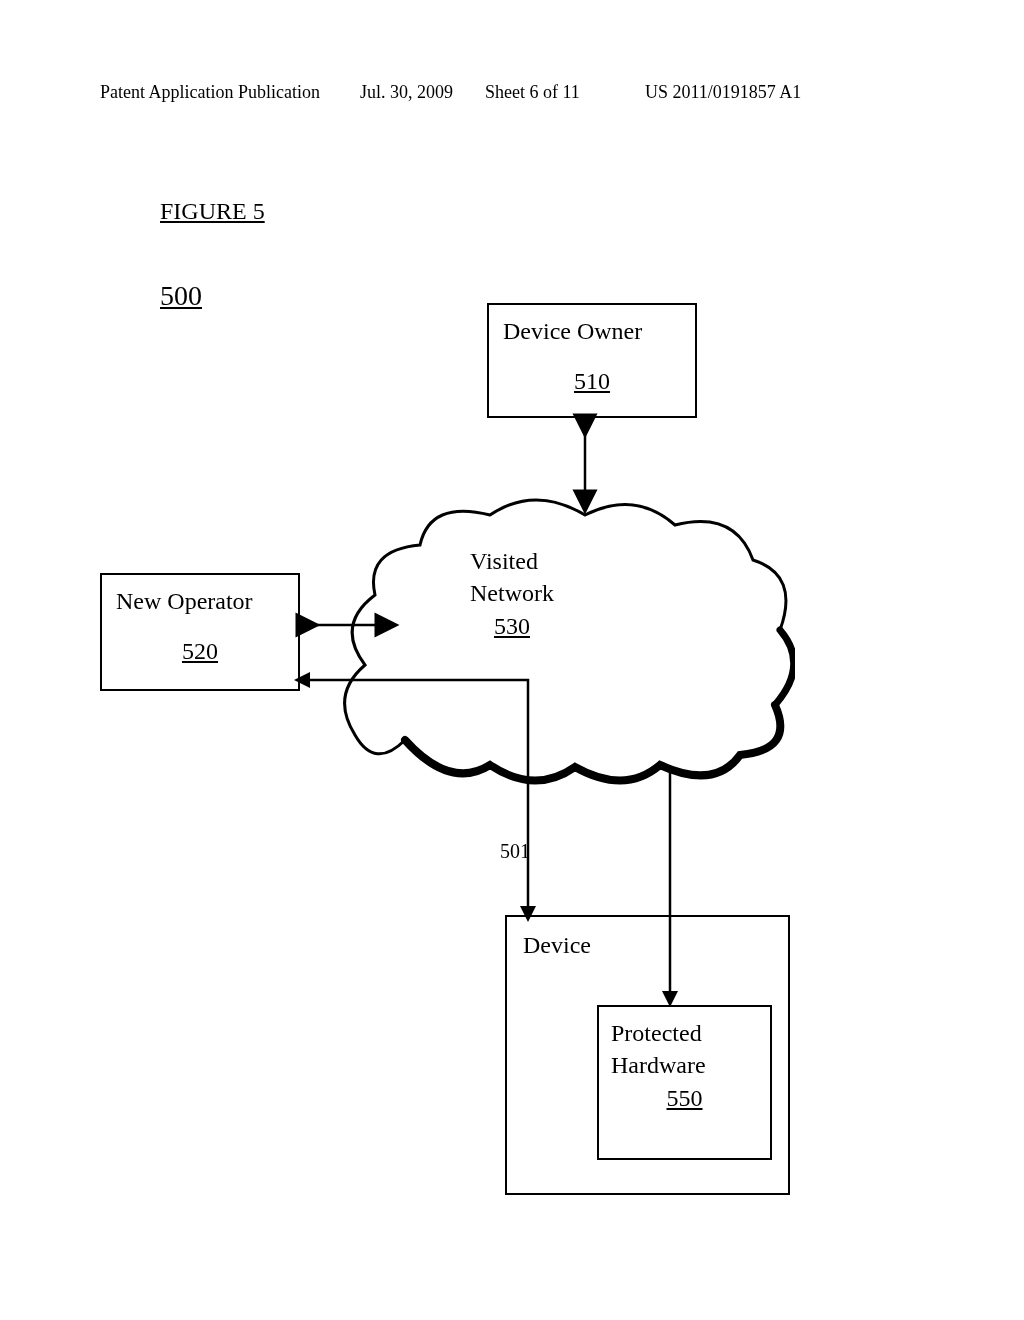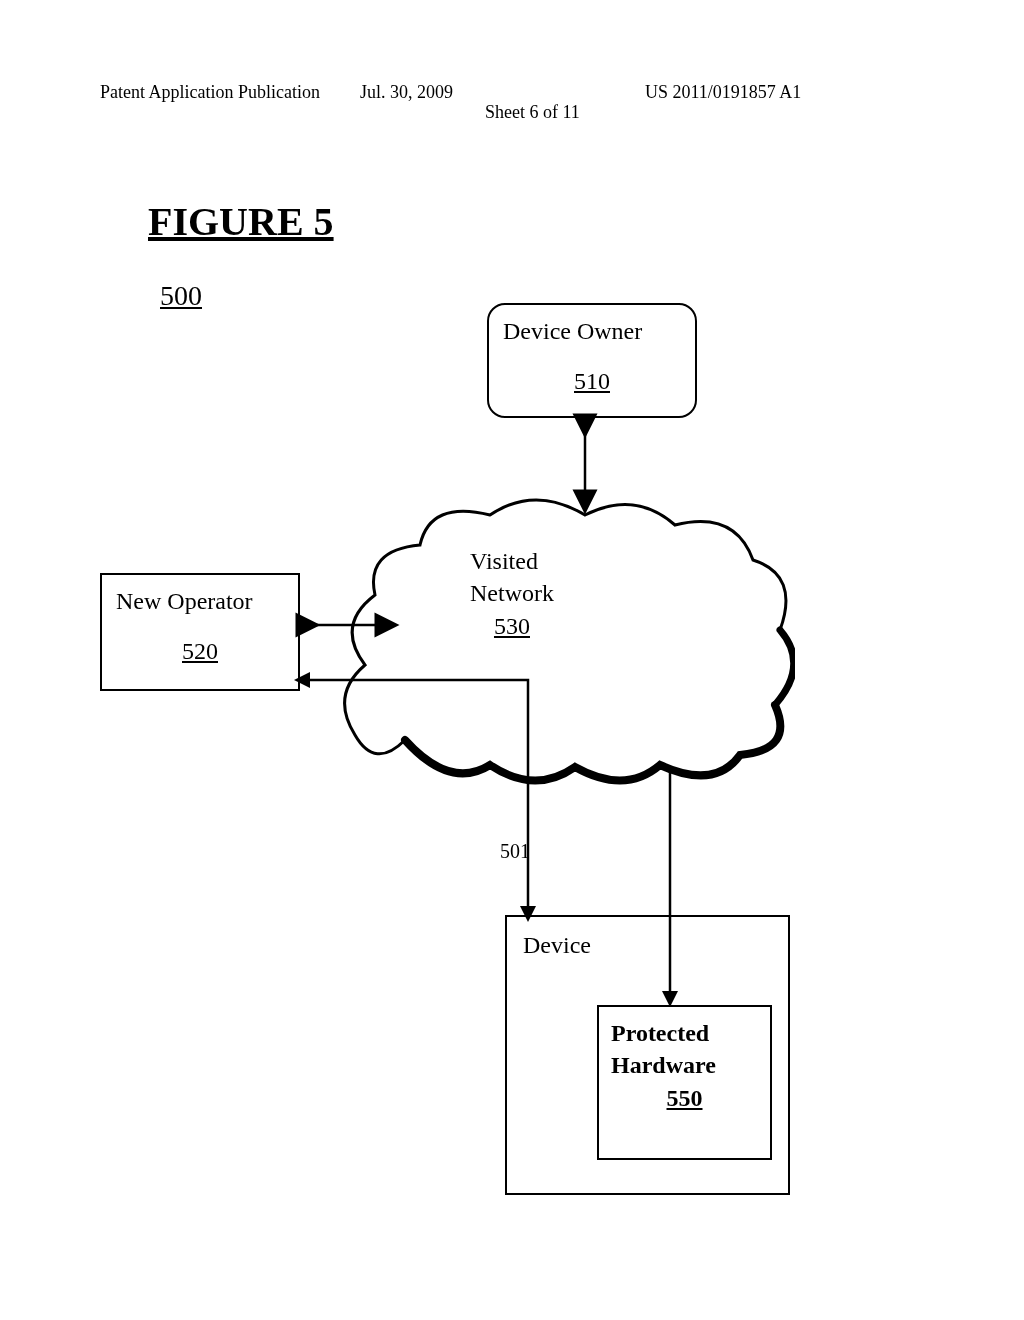--- a/index.html
+++ b/index.html
@@ -16,29 +16,29 @@
   .header {
     position: absolute;
     top: 82px;
     left: 0;
     width: 1024px;
     padding: 0 80px;
     font-size: 18px;
   }
   .header-left { position: absolute; left: 100px; }
   .header-mid  { position: absolute; left: 360px; }
-  .header-mid2 { position: absolute; left: 485px; margin-top: 20px; }
+  .header-mid2 { position: absolute; left: 485px; }
   .header-right{ position: absolute; left: 645px; }
 
   .figure-title {
     position: absolute;
     top: 198px;
-    left: 148px;
-    font-size: 40px;
-    font-weight: bold;
+    left: 160px;
+    font-size: 24px;
+    font-weight: normal;
     text-decoration: underline;
   }
   .figure-num {
     position: absolute;
     top: 280px;
     left: 160px;
     font-size: 28px;
     text-decoration: underline;
   }
 
@@ -46,41 +46,40 @@
     position: absolute;
     border: 2.5px solid #000;
     background: #fff;
     padding: 10px 14px;
     font-size: 24px;
     line-height: 1.35;
   }
   .ref { text-decoration: underline; text-align: center; }
 
   
-  .device-owner { top: 303px; left: 487px; width: 210px; height: 115px; border-radius: 18px; }
+  .device-owner { top: 303px; left: 487px; width: 210px; height: 115px; }
 
   
   .new-operator { top: 573px; left: 100px; width: 200px; height: 118px; }
 
   
   .device { top: 915px; left: 480px; width: 285px; height: 280px; padding: 12px 16px; margin-left: 25px; }
 
   
   .protected-hw {
     position: absolute;
     top: 88px;
     left: 90px;
     width: 175px;
     height: 155px;
     border: 2.5px solid #000;
     padding: 10px 12px;
     font-size: 24px;
     line-height: 1.35;
     background: #fff;
-    font-weight: bold;
   }
 
   
   .cloud-wrap {
     position: absolute;
     top: 495px;
     left: 335px;
     width: 460px;
     height: 290px;
   }

